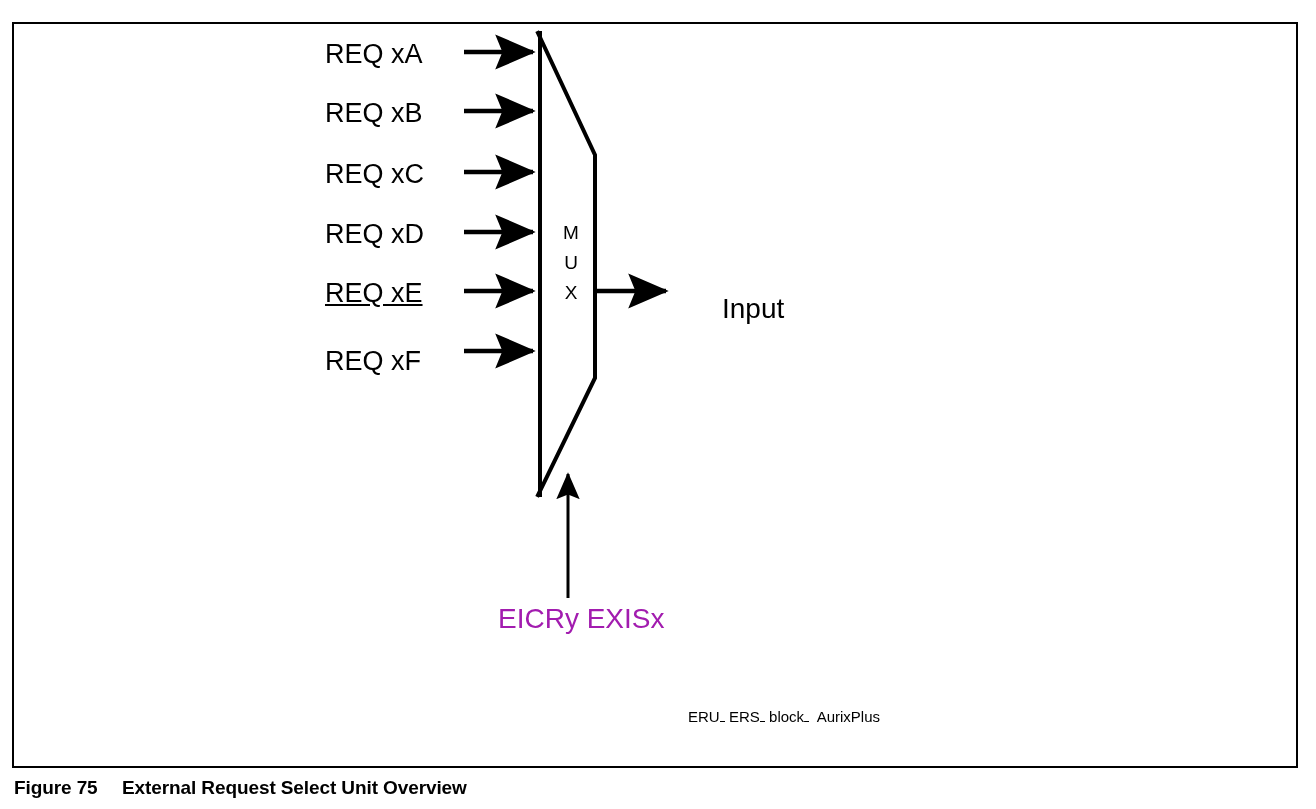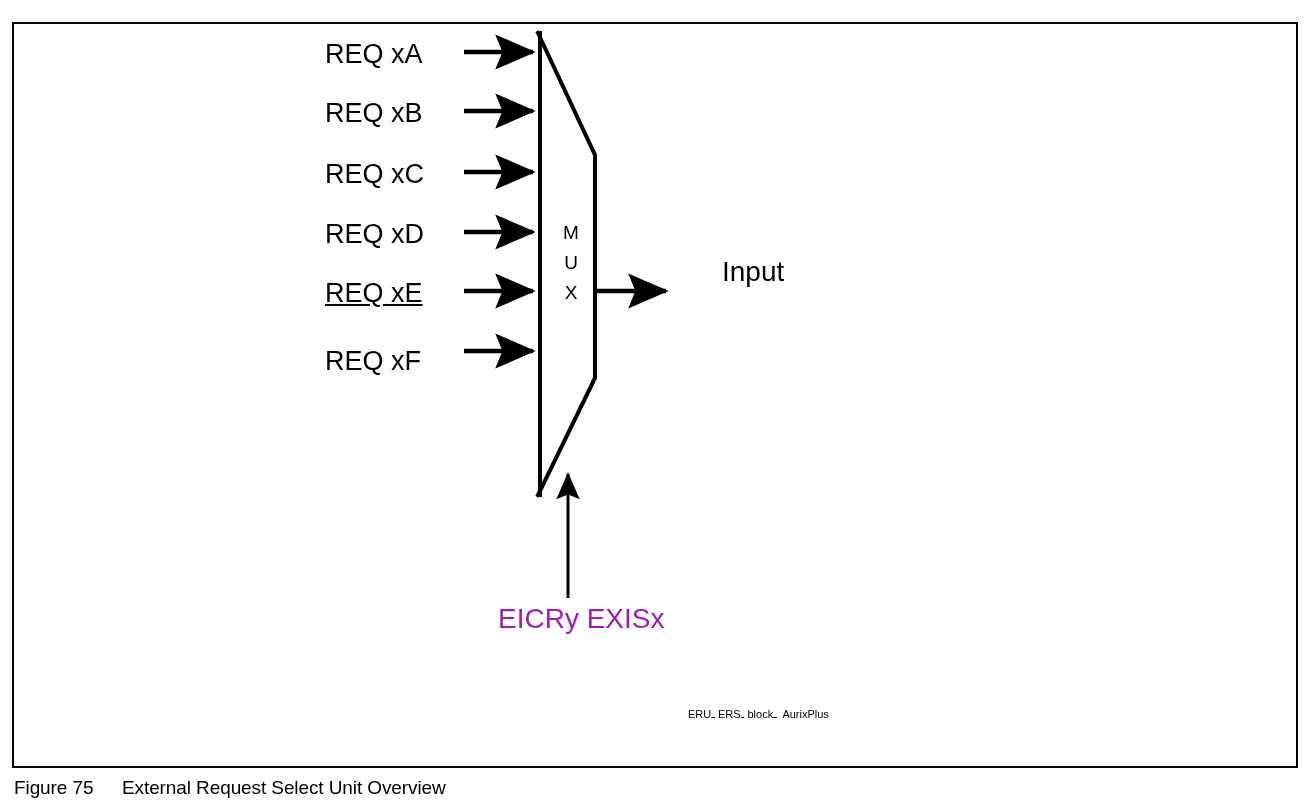--- a/index.html
+++ b/index.html
@@ -57,56 +57,56 @@
 
   #output-label {
     position: absolute;
     left: 722px;
     top: 252px;
     font-size: 28px;
     line-height: 40px;
     white-space: nowrap;
     color: #000000;
   }
-  #output-label span { display: block; }
+  #output-label span { display: block; margin-top: 37px; }
 
   #select-label {
     position: absolute;
     left: 498px;
     top: 605px;
     font-size: 28px;
     line-height: 1;
     white-space: nowrap;
     color: #a21caf;
   }
 
   #watermark {
     position: absolute;
     left: 688px;
     top: 707px;
-    font-size: 11px;
+    font-size: 15px;
     line-height: 1;
     white-space: nowrap;
     color: #000000;
   }
   #watermark .us {
     text-decoration: underline;
     display: inline-block;
     width: 0.34em;
     overflow: hidden;
     color: transparent;
     text-decoration-color: #000000;
   }
 
   #figure-caption {
     position: absolute;
     left: 14px;
     top: 776px;
     font-size: 19px;
-    font-weight: normal;
+    font-weight: bold;
     line-height: 24px;
     white-space: nowrap;
     color: #000000;
     letter-spacing: -0.1px;
   }
   #figure-caption .cap-num { display: inline-block; width: 108px; }
 </style>
 </head>
 <body>
 

